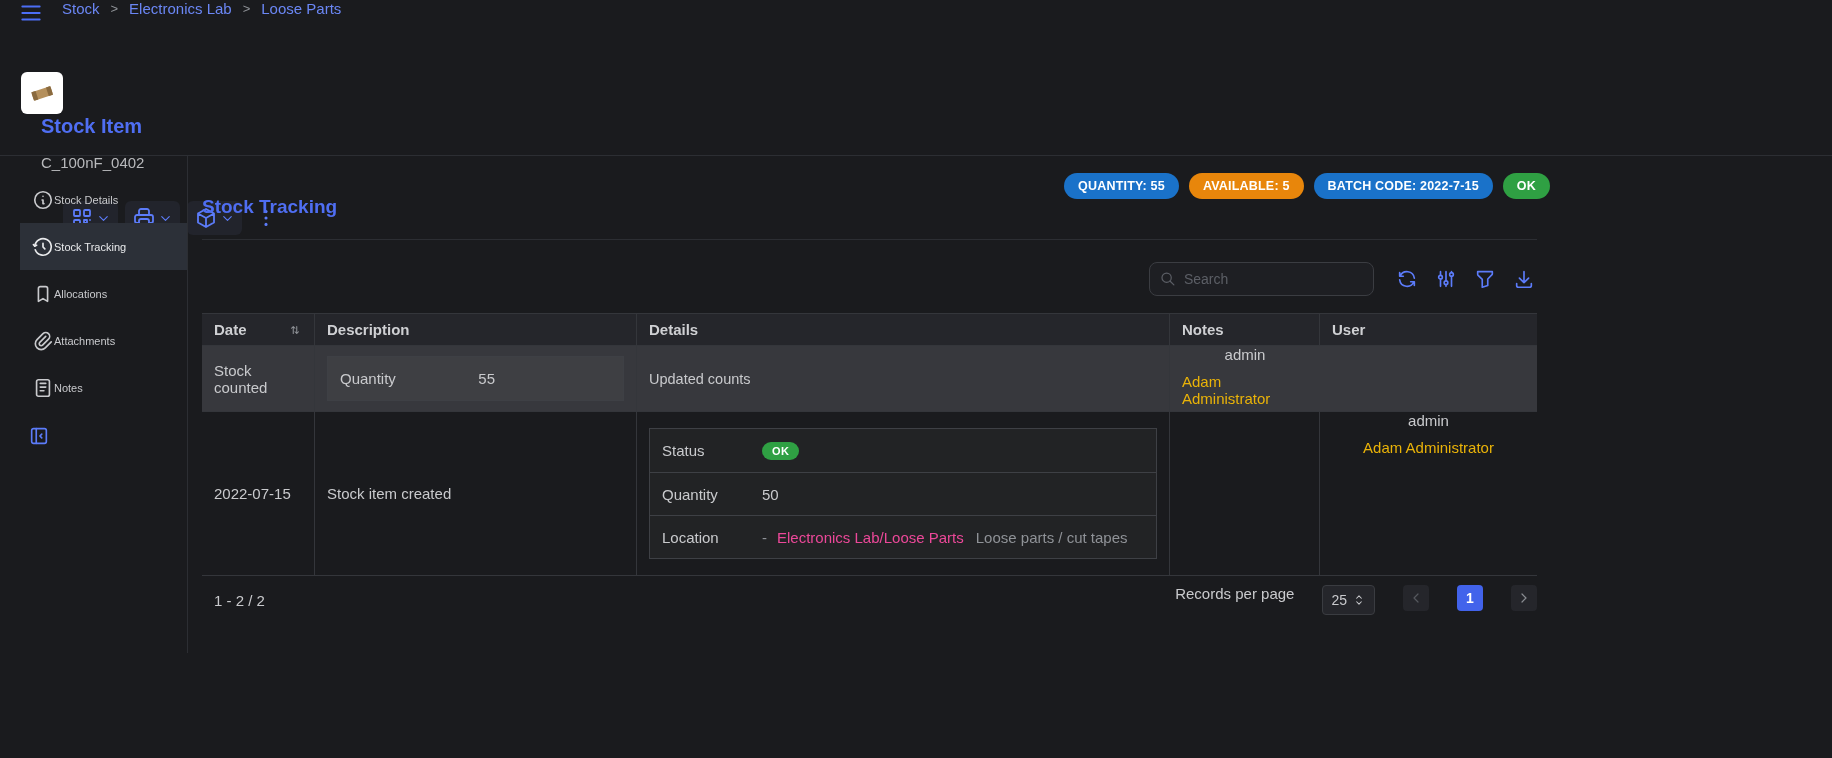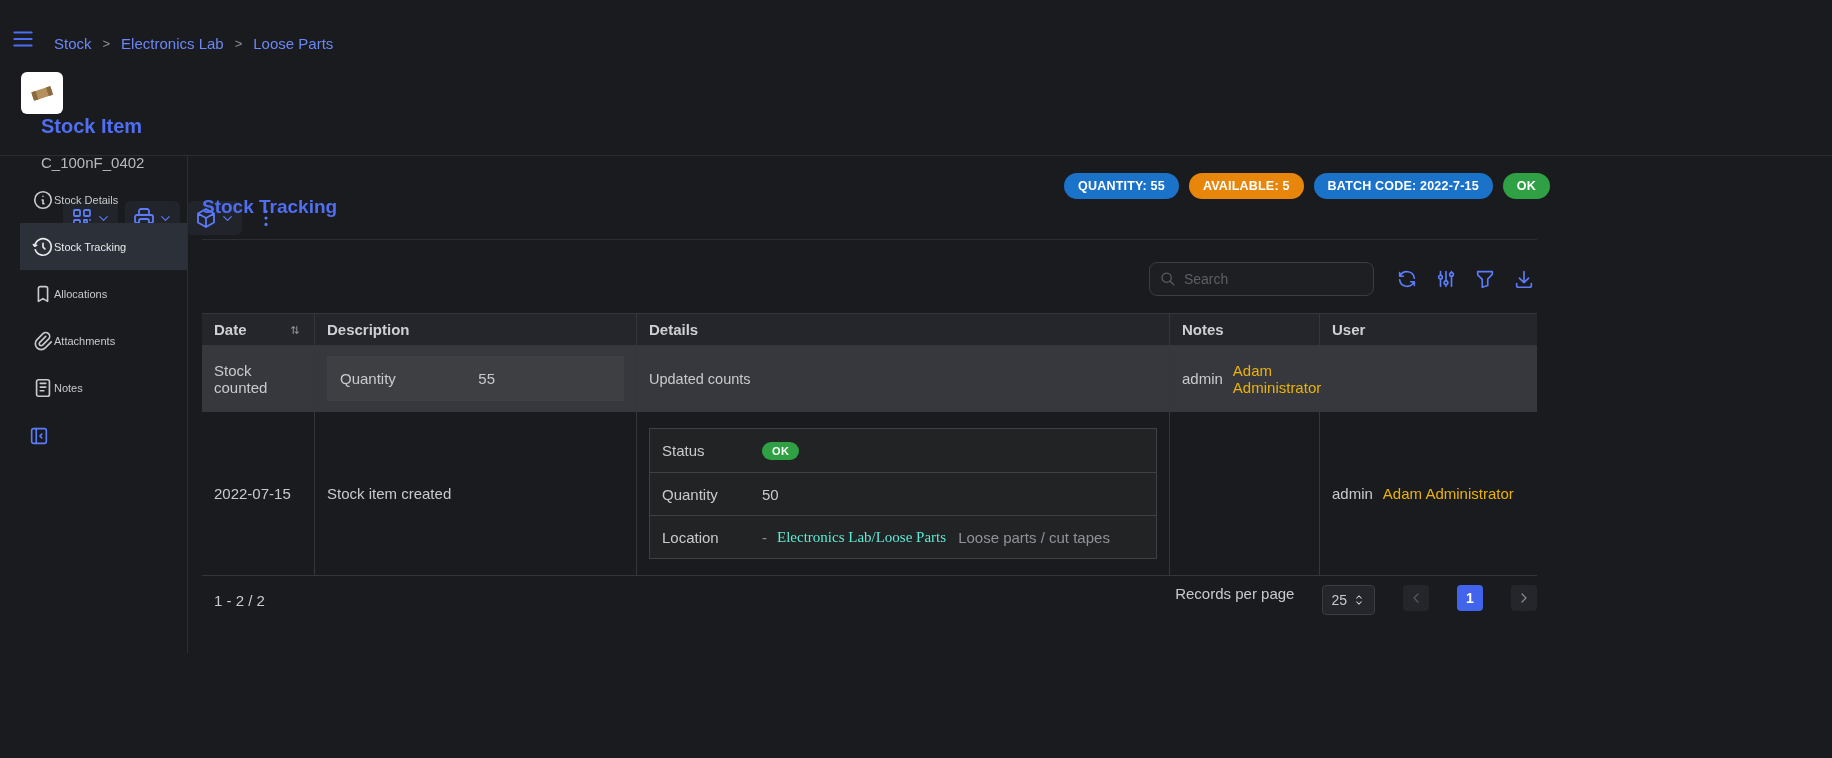--- a/index.html
+++ b/index.html
@@ -9,21 +9,21 @@
     font-family: "Liberation Sans", "DejaVu Sans", sans-serif;
     color: #c9cacd;
     overflow: hidden;
   }
   svg { display: block; }
   .icon { stroke: currentColor; fill: none; stroke-width: 1.8; stroke-linecap: round; stroke-linejoin: round; }
   button { background: none; border: none; color: inherit; font: inherit; cursor: pointer; }
   a { text-decoration: none; cursor: pointer; }
 
   
-  .topbar { height: 52px; display: flex; align-items: flex-end; padding-left: 10px; gap: 18px; }
+  .topbar { height: 52px; display: flex; align-items: flex-start; padding-left: 18px; gap: 18px; }
   .menu-btn { color: #4c6ef5; }
   .crumbs { display: flex; align-items: center; gap: 11px; font-size: 15px; }
   .crumb { color: #6b87f5; }
   .crumb-sep { color: #8f9297; font-size: 13px; }
 
   
   .page-header { display: flex; align-items: flex-start; padding: 20px 282px 0 21px; height: 103px; flex-direction: column; }
   .thumb { width: 42px; height: 42px; background: #ffffff; border-radius: 6px; display: flex; align-items: center; justify-content: center; flex: none; }
   .titles { margin-left: 20px; }
   .page-title { color: #4f6ef2; font-size: 20px; font-weight: bold; line-height: 24px; }
@@ -71,23 +71,23 @@
   .row-1 { min-height: 66px; }
   .row-2 { min-height: 164px; }
   .detail-stack { width: 100%; border: 1px solid #3e4045; background: rgba(255,255,255,0.035); }
   .detail-row { display: flex; align-items: center; height: 43px; padding: 0 12px; }
   .detail-row + .detail-row { border-top: 1px solid #3e4045; }
   .dlabel { width: 100px; flex: none; color: #c9cacd; }
   .dvalue { color: #c9cacd; }
   .dvalue.shifted { margin-left: auto; margin-right: 116px; }
   .ok-pill { background: #2fa043; color: #fff; font-size: 11px; font-weight: bold; padding: 3px 10px; border-radius: 11px; letter-spacing: .4px; }
   .loc-prefix { color: #8f9297; margin-right: 10px; }
-  .loc-link { color: #5eead4; font-family: Liberation Serif, serif; }
+  .loc-link { color: #ec4899; }
   .loc-note { font-size: 15px; color: #8f9297; margin-left: 12px; }
-  .user-cell { gap: 10px; }
+  .user-cell { gap: 10px; flex-direction: column; }
   .uname { color: #c9cacd; font-size: 15px; }
   .ufull { color: #eab308; font-size: 15px; }
   .notes-cell { color: #c9cacd; font-size: 14.5px; }
 
   
   .tfoot { height: 48px; display: flex; align-items: center; justify-content: space-between; padding-left: 12px; font-size: 15px; }
   .foot-right { display: flex; align-items: flex-start; gap: 28px; }
   .page-select { display: flex; align-items: center; gap: 5px; background: #25262b; border: 1px solid #3a3c41; border-radius: 4px; height: 30px; padding: 0 8px; font-size: 14px; color: #c9cacd; }
   .pg-btn { width: 26px; height: 26px; border-radius: 4px; background: #25262b; display: flex; align-items: center; justify-content: center; color: #8a8d92; }
   .pg-btn.disabled { color: #55585e; cursor: default; }

